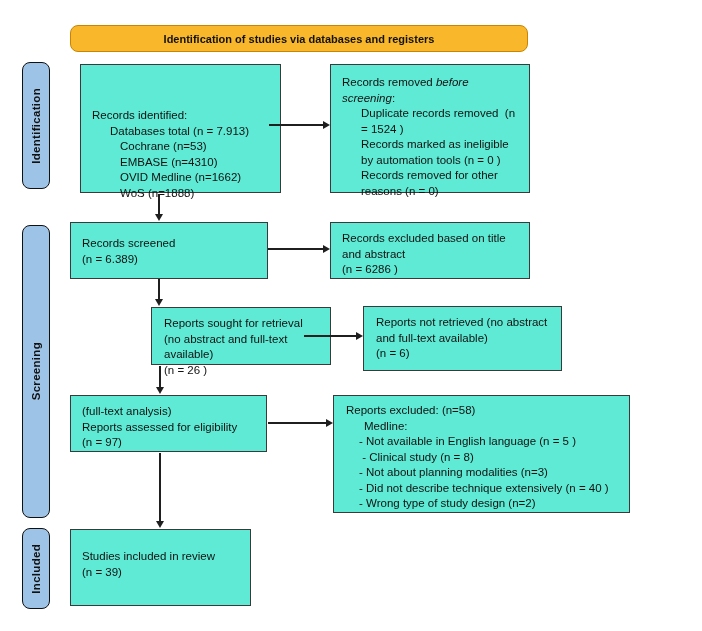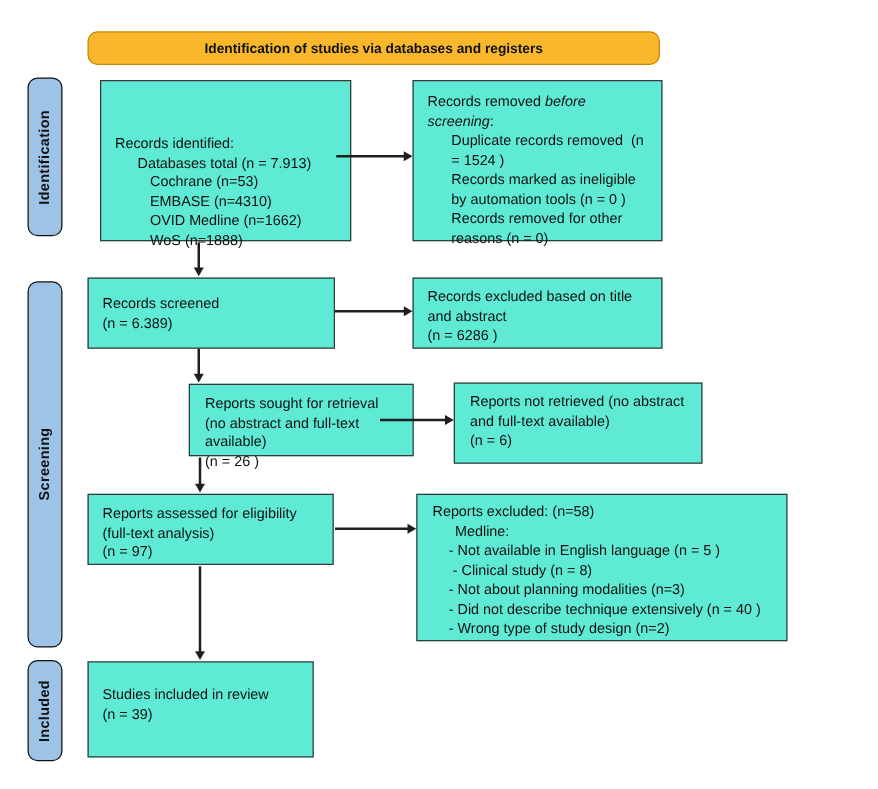--- a/index.html
+++ b/index.html
@@ -112,22 +112,22 @@
     <div class="line">Reports sought for retrieval (no abstract and full-text available)</div>
     <div class="line">(n = 26 )</div>
   </div>
 
   <div class="box" style="left:363px;top:306px;width:199px;height:65px;padding:8px 8px 0 12px;">
     <div class="line">Reports not retrieved (no abstract and full-text available)</div>
     <div class="line">(n = 6)</div>
   </div>
 
   <div class="box" style="left:70px;top:395px;width:197px;height:57px;padding:8px 8px 0 11px;">
+    <div class="line">(full-text analysis)</div>
     <div class="line">Reports assessed for eligibility</div>
-    <div class="line">(full-text analysis)</div>
     <div class="line">(n = 97)</div>
   </div>
 
   <div class="box" style="left:333px;top:395px;width:297px;height:118px;padding:7px 8px 0 12px;">
     <div class="line">Reports excluded: (n=58)</div>
     <div class="line reasonlbl">Medline:</div>
     <div class="line reason">- Not available in English language (n = 5 )</div>
     <div class="line reason"> - Clinical study (n = 8)</div>
     <div class="line reason">- Not about planning modalities (n=3)</div>
     <div class="line reason">- Did not describe technique extensively (n = 40 )</div>

